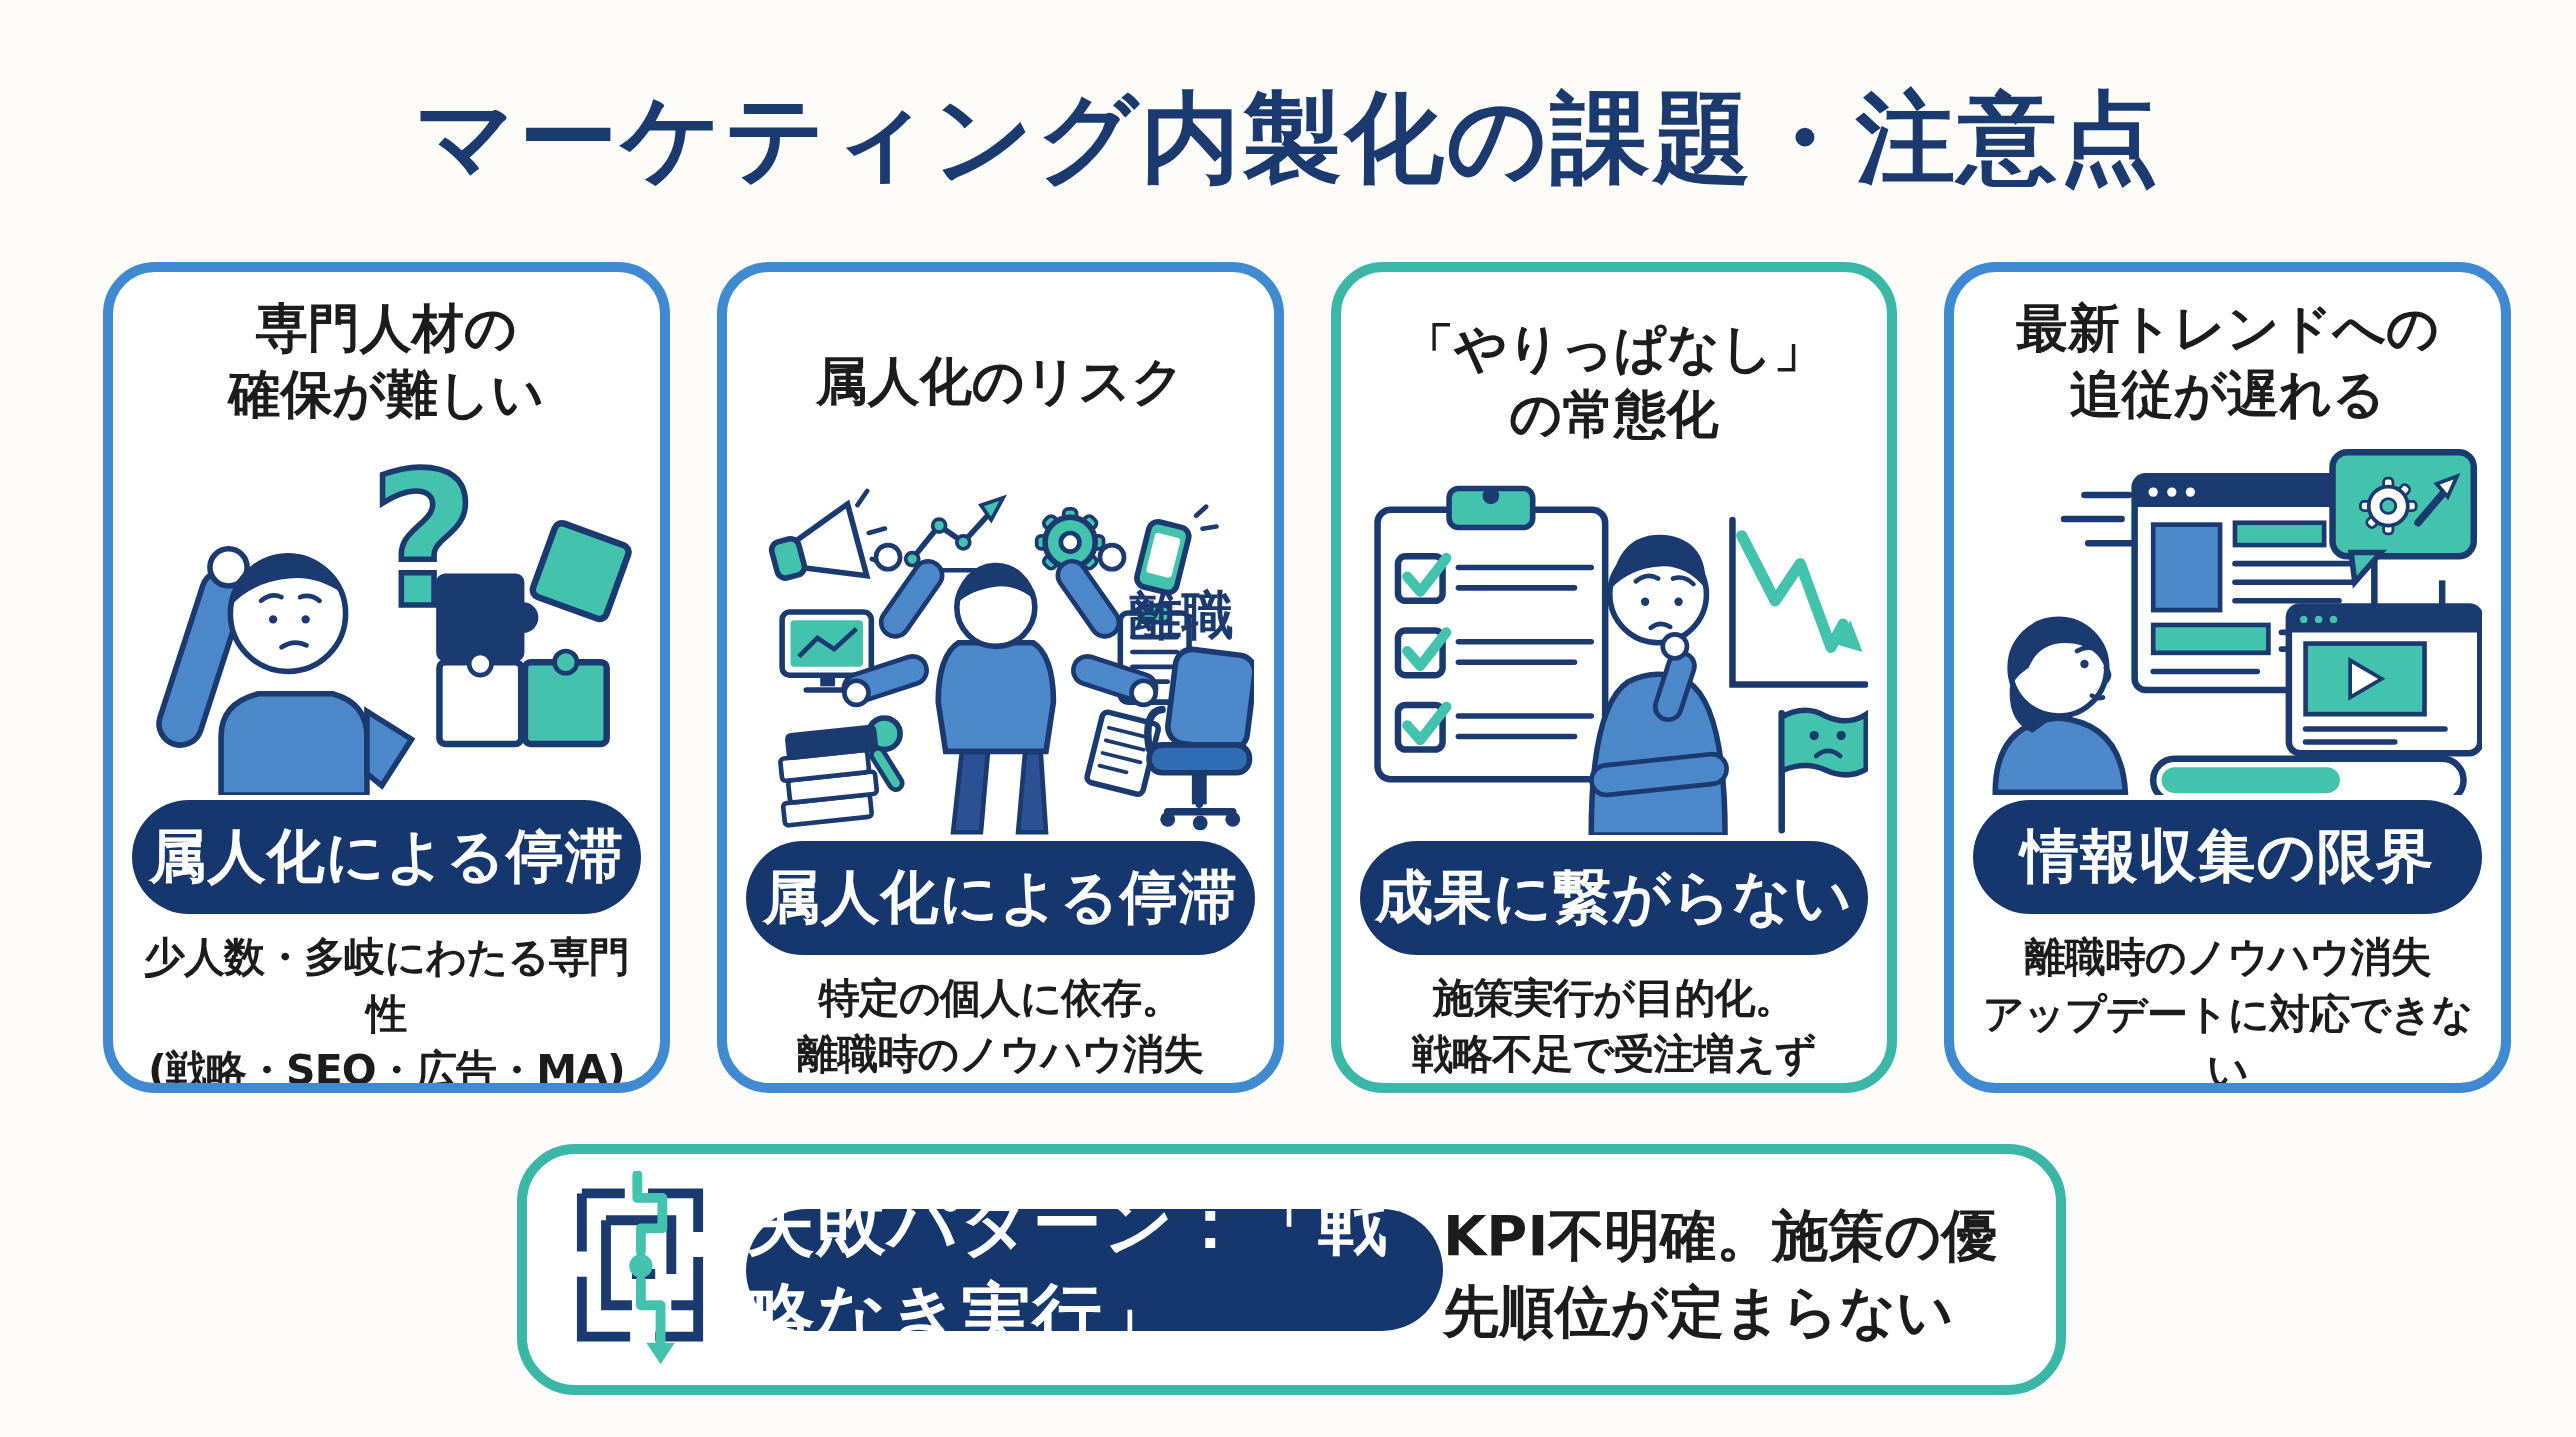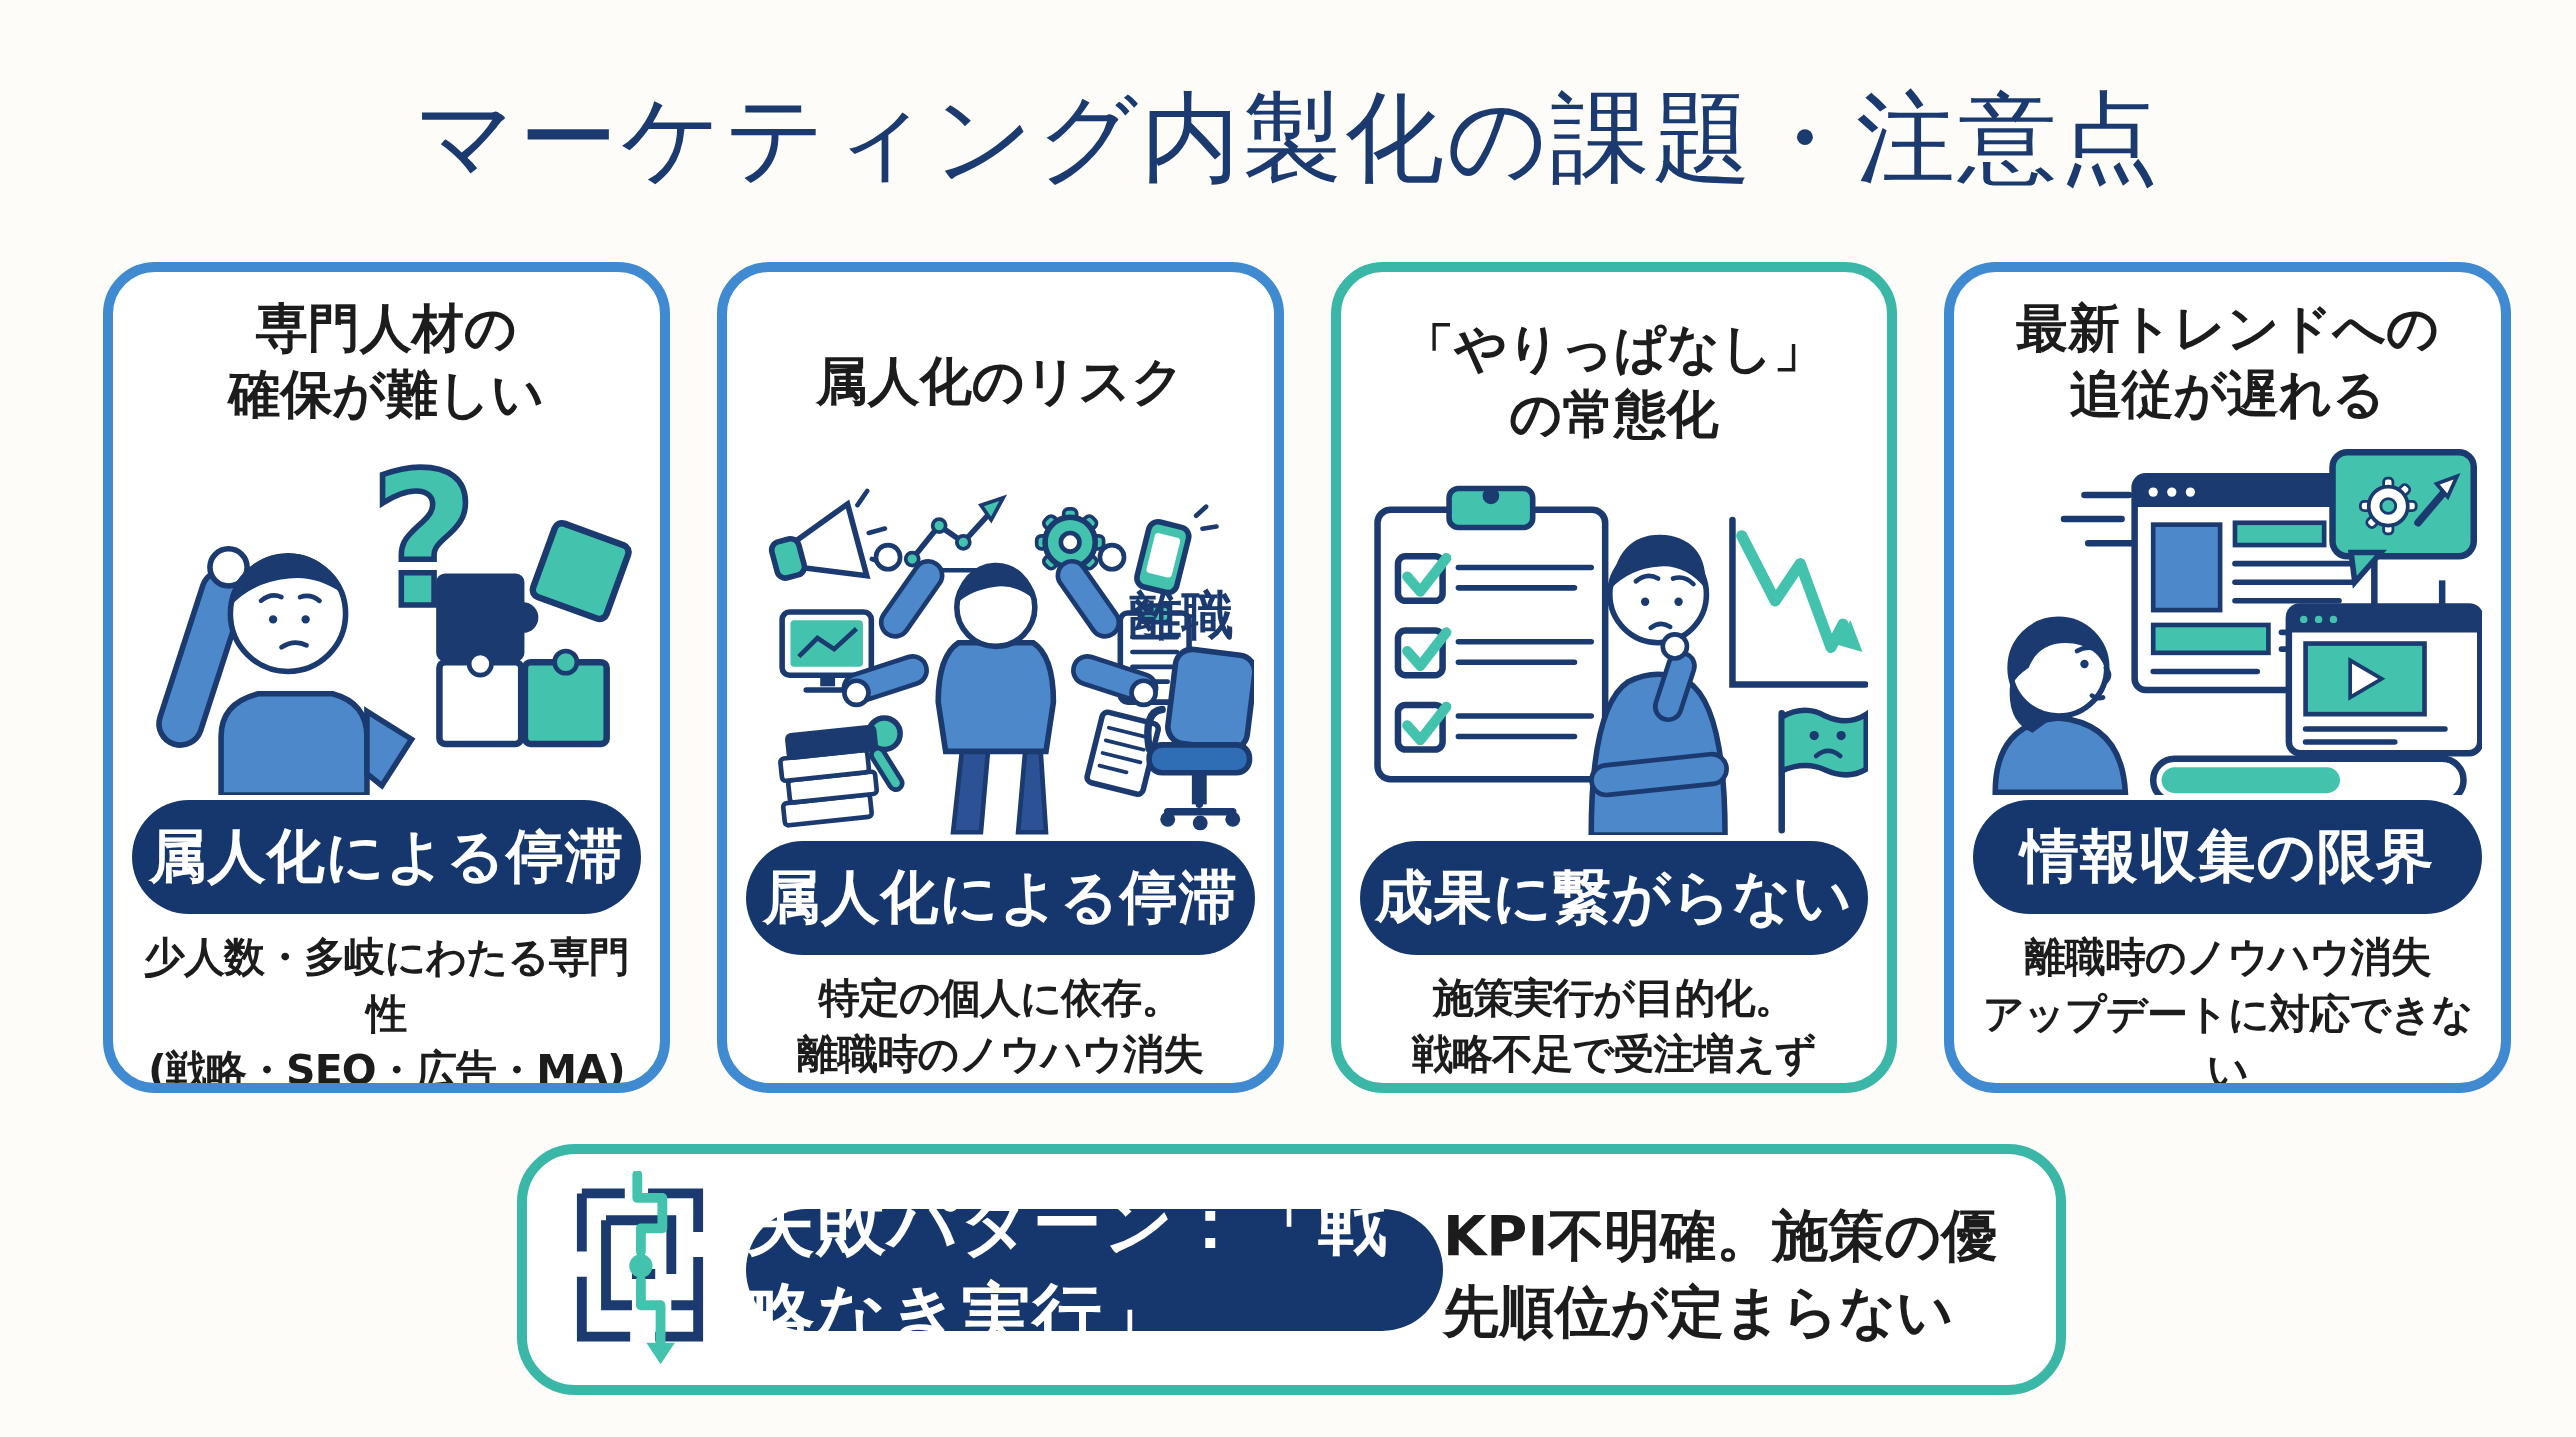--- a/index.html
+++ b/index.html
@@ -8,21 +8,21 @@
     --text_black:#1c1c1c; --background:#fdfcf9; --card_bg:#ffffff;
   }
   *{box-sizing:border-box;margin:0;padding:0;}
   html,body{margin:0;background:#e8e8e8;}
   body{font-family:"DejaVu Sans","Liberation Sans",sans-serif;}
   .canvas{
     position:relative;width:2576px;height:1438px;background:var(--background);overflow:hidden;
   }
   .page-title{
     position:absolute;top:81px;left:0;width:100%;text-align:center;
-    font-size:99px;line-height:1.15;font-weight:400;color:var(--navy);letter-spacing:2.8px;
+    font-size:99px;line-height:1.15;font-weight:700;color:var(--navy);letter-spacing:2.8px;
   }
   .cards-row{
     position:absolute;top:262px;left:103px;width:2408px;height:831px;
     display:flex;gap:47px;
   }
   .card{
     flex:1 1 0;background:var(--card_bg);border:10.3px solid var(--blue_border);
     border-radius:52px;display:flex;flex-direction:column;align-items:center;
     padding:22.5px 19px 0;overflow:hidden;
   }

